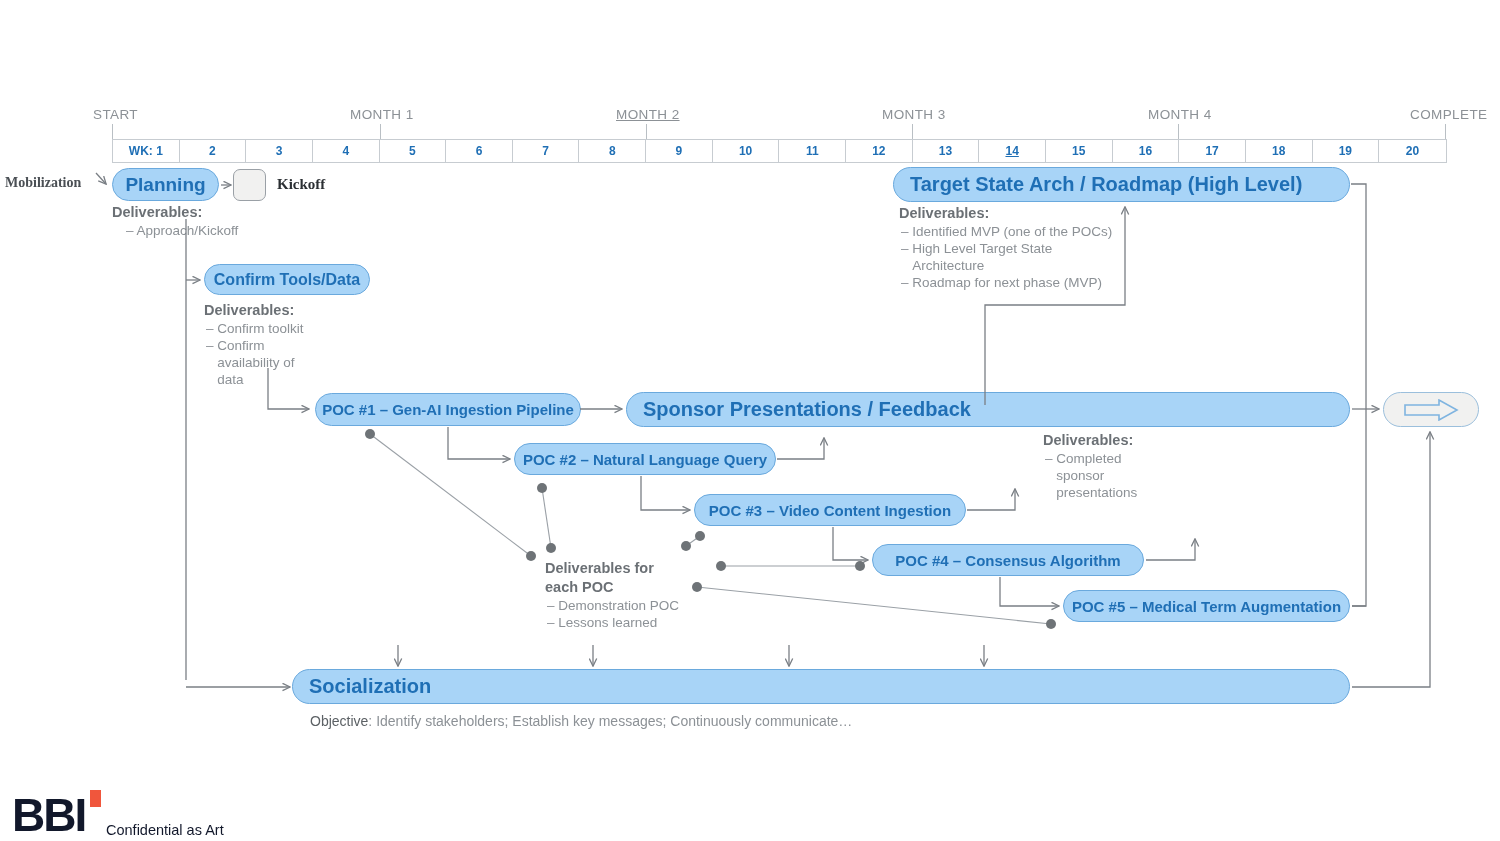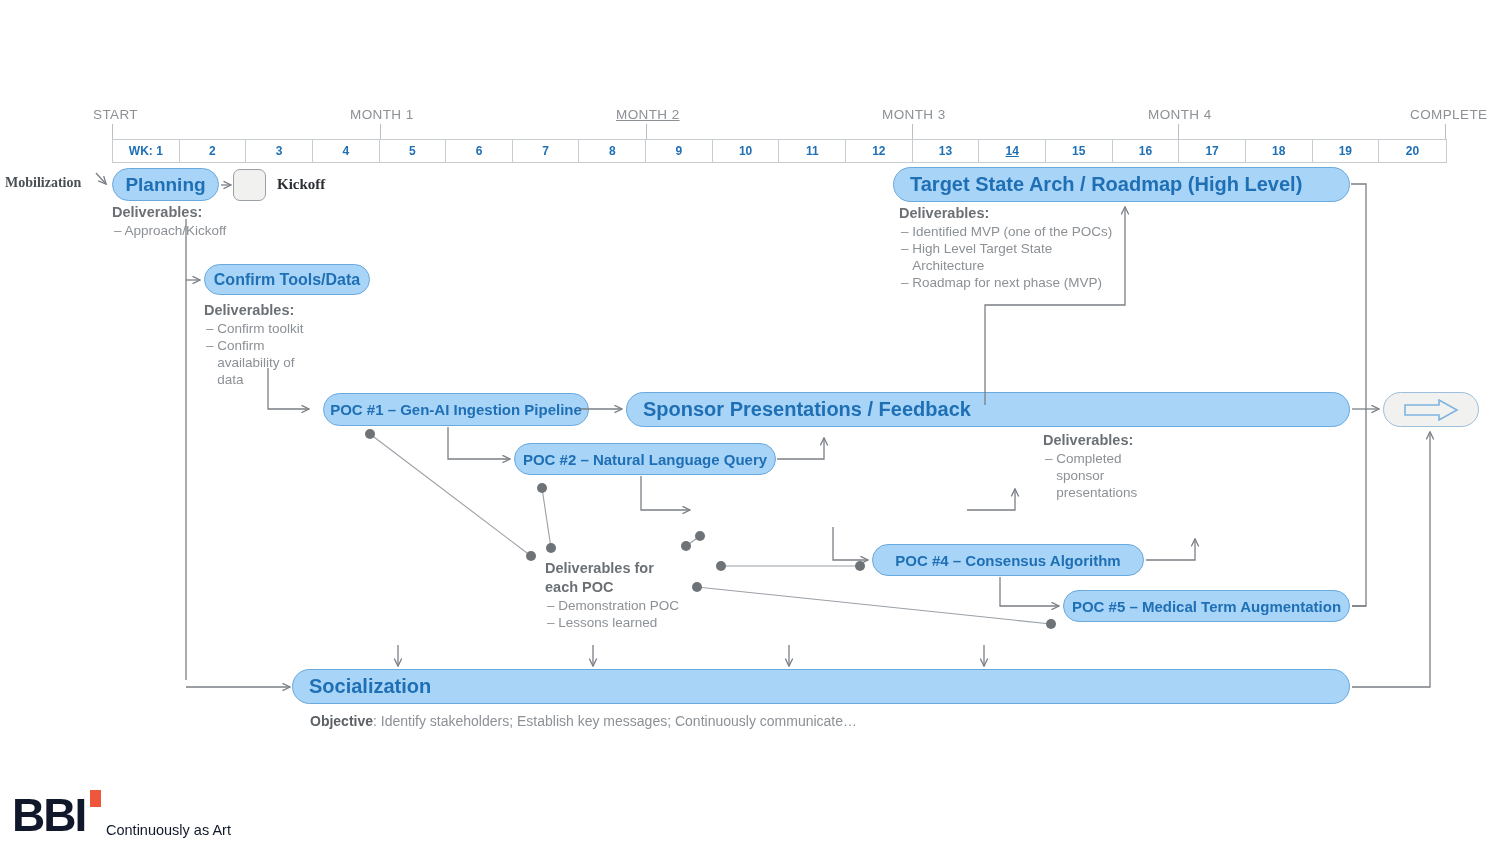--- a/index.html
+++ b/index.html
@@ -114,21 +114,21 @@
     font-family: "Liberation Sans", sans-serif;
   }
   .deliv-list div { white-space: pre-wrap; }
   .objective {
     position: absolute;
     font-size: 14px;
     color: #8c9196;
     white-space: nowrap;
     font-family: "Liberation Sans", sans-serif;
   }
-  .objective b { color: #5c6165; font-weight: bold; }
+  .objective b { color: #5c6165; font-weight: normal; }
 
   
   .logo-wrap { position: absolute; display: flex; align-items: flex-end; }
   .logo-text {
     font-family: "Liberation Sans", sans-serif;
     font-weight: bold;
     font-size: 46px;
     letter-spacing: -2px;
     color: #12182b;
     line-height: 40px;
@@ -209,43 +209,44 @@
 
   <div class="side-label" style="left:5px;top:175px;">Mobilization</div>
 
   <div class="pill center" style="left:112px;top:168px;width:107px;height:33px;font-size:19px;">Planning</div>
 
   <div class="kickoff-box" style="left:233px;top:169px;width:33px;height:32px;"></div>
   <div class="side-label" style="left:277px;top:176px;font-size:15px;color:#2b2f33;">Kickoff</div>
 
   <div class="pill center" style="left:204px;top:264px;width:166px;height:31px;font-size:16px;">Confirm  Tools/Data</div>
 
-  <div class="pill center" style="left:323px;top:393px;width:266px;height:33px;font-size:15px;">POC #1 – Gen-AI Ingestion Pipeline</div>
+  <div class="pill center" style="left:315px;top:393px;width:266px;height:33px;font-size:15px;">POC #1 – Gen-AI Ingestion Pipeline</div>
 
   <div class="pill center" style="left:514px;top:443px;width:262px;height:32px;font-size:15px;">POC #2 – Natural Language Query</div>
 
+  <div class="pill center" style="left:694px;top:494px;width:272px;height:32px;font-size:15px;">POC #3 – Video Content Ingestion</div>
 
   <div class="pill center" style="left:872px;top:544px;width:272px;height:32px;font-size:15px;">POC #4 – Consensus Algorithm</div>
 
   <div class="pill center" style="left:1063px;top:590px;width:287px;height:32px;font-size:15px;">POC #5 – Medical Term Augmentation</div>
 
   <div class="pill leftpad" style="left:626px;top:392px;width:724px;height:35px;font-size:20px;">Sponsor Presentations / Feedback</div>
 
   <div class="pill leftpad" style="left:893px;top:167px;width:457px;height:35px;font-size:20px;">Target State Arch / Roadmap (High Level)</div>
 
   <div class="pill leftpad" style="left:292px;top:669px;width:1058px;height:35px;font-size:20px;">Socialization</div>
 
   <div class="endcap" style="left:1383px;top:392px;width:96px;height:35px;">
     <svg width="56" height="22" viewBox="0 0 56 22">
       <path d="M2 6 L36 6 L36 1 L54 11 L36 21 L36 16 L2 16 Z" fill="none" stroke="#7fb4e0" stroke-width="1.6" stroke-linejoin="miter"></path>
     </svg>
   </div>
 
   <div class="deliv-title" style="left:112px;top:204px;">Deliverables:</div>
-  <div class="deliv-list" style="left:114px;top:222px;">
+  <div class="deliv-list" style="left:126px;top:222px;">
     <div>– Approach/Kickoff</div>
   </div>
 
   <div class="deliv-title" style="left:204px;top:302px;">Deliverables:</div>
   <div class="deliv-list" style="left:206px;top:320px;">
     <div>– Confirm toolkit</div>
     <div>– Confirm
    availability of
    data</div>
   </div>
@@ -346,15 +347,15 @@
       <circle cx="860" cy="566" r="5"></circle>
       <circle cx="697" cy="587" r="5"></circle>
       <circle cx="1051" cy="624" r="5"></circle>
     </g>
   </svg>
 
   <div class="logo-wrap" style="left:12px;top:795px;">
     <span class="logo-text">BBI</span>
     <span class="logo-dot" style="left:78px;top:-5px;"></span>
   </div>
-  <div class="tagline" style="left:106px;top:822px;">Continuously as Art</div>
+  <div class="tagline" style="left:106px;top:822px;">Confidential as Art</div>
 
 </div>
 
 </body></html>

